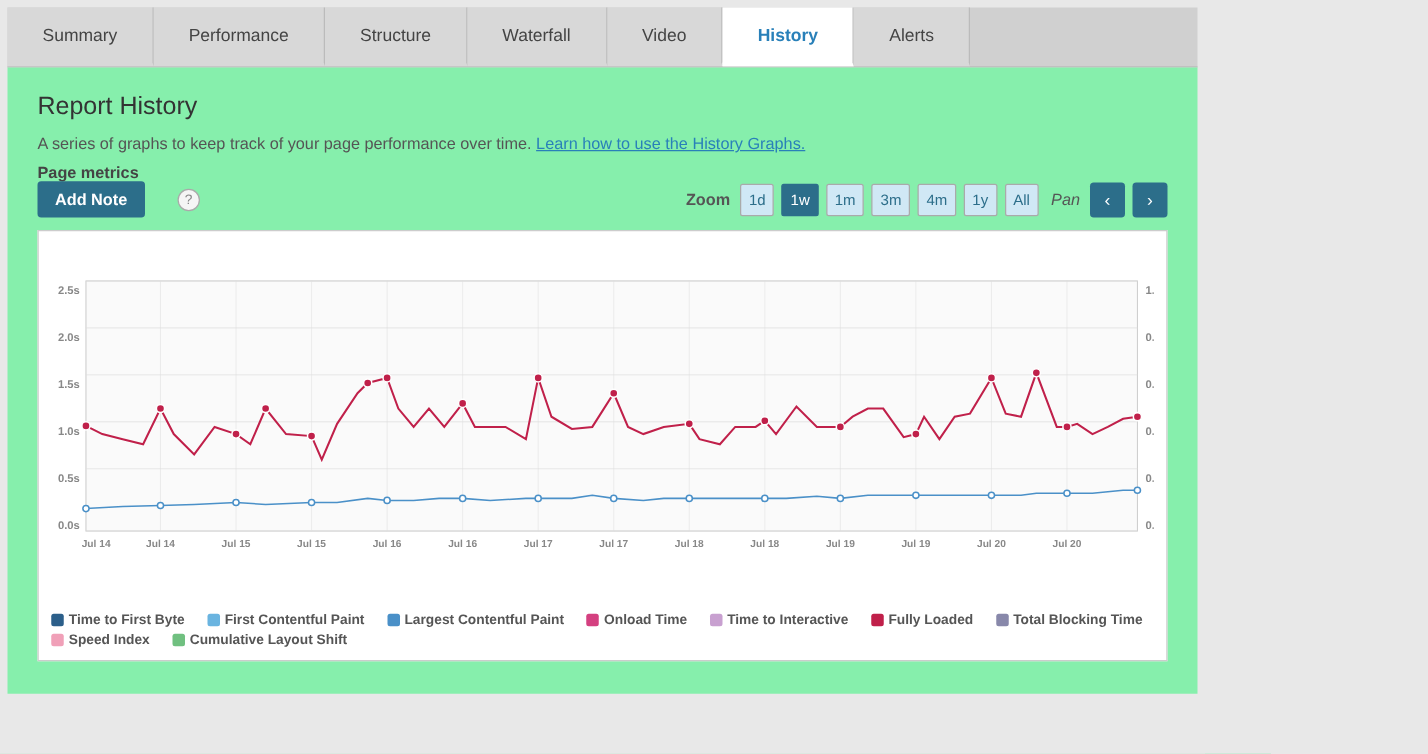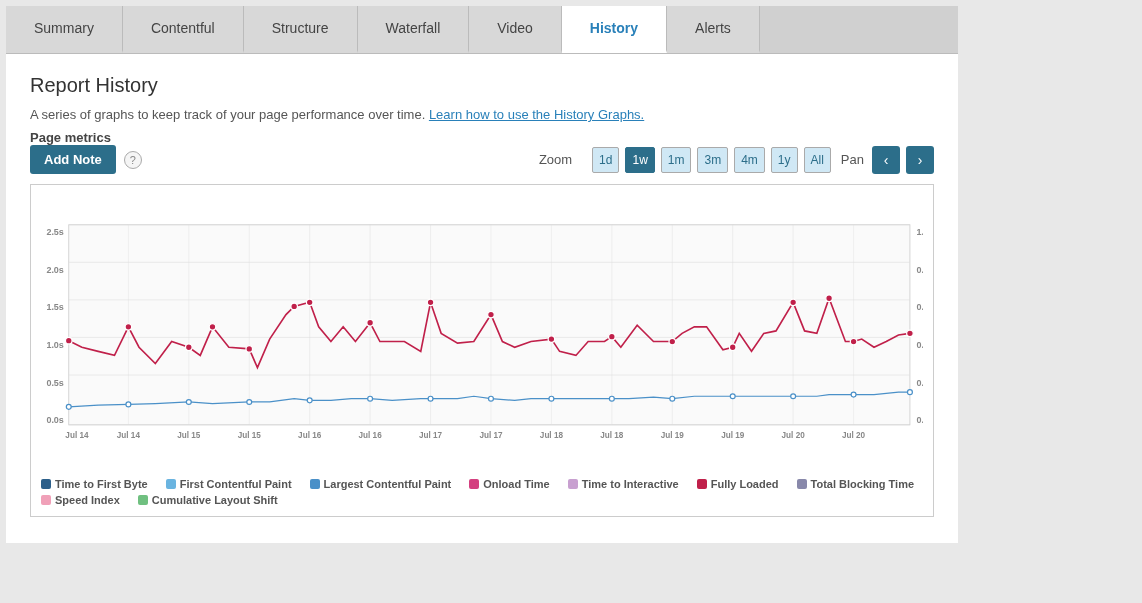--- a/index.html
+++ b/index.html
@@ -20,37 +20,37 @@
       user-select: none;
     }
     .tab.active {
       background: #fff;
       color: #2980b9;
       border-bottom: 3px solid #fff;
       font-weight: bold;
     }
 
     
-    .content { background: #ffffff; padding: 20px 24px 16px 24px; }
+    .content { background: #86efac; padding: 20px 24px 16px 24px; }
 
     .page-title { font-size: 20px; font-weight: normal; color: #333; margin-bottom: 10px; }
 
     .description { font-size: 13px; color: #555; margin-bottom: 8px; }
     .description a { color: #2980b9; text-decoration: underline; cursor: pointer; margin-top: 38px; }
 
     .section-label { font-size: 13px; font-weight: bold; color: #444; }
 
     
     .controls-bar {
       display: flex;
       align-items: center;
       justify-content: space-between;
       margin-bottom: 10px;
     }
-    .left-controls { display: flex; align-items: center; gap: 8px; }
+    .left-controls { display: flex; align-items: center; gap: 26px; }
 
     .btn-add-note {
       background: #2c6e8a;
       color: #fff;
       border: none;
       padding: 7px 14px;
       border-radius: 3px;
       cursor: pointer;
       font-size: 13px;
       font-weight: bold;
@@ -60,38 +60,38 @@
       width: 18px; height: 18px;
       border: 1px solid #aaa;
       border-radius: 50%;
       display: flex; align-items: center; justify-content: center;
       font-size: 11px; color: #888; cursor: pointer;
       background: #f5f5f5;
     }
 
     
     .right-controls { display: flex; align-items: center; gap: 6px; }
-    .zoom-label { font-size: 13px; color: #555; margin-right: 14px; }
+    .zoom-label { font-size: 13px; color: #555; margin-right: 2px; font-weight: bold; }
 
     .zoom-btn {
       padding: 5px 6px;
       border: 1px solid #aaa;
       background: #d0e8f5;
       color: #2c6e8a;
       font-size: 12px;
       cursor: pointer;
       border-radius: 2px;
     }
     .zoom-btn.active {
       background: #2c6e8a;
       color: #fff;
       border-color: #2c6e8a;
     }
 
-    .pan-label { font-size: 13px; color: #555; margin-left: 4px; margin-right: 2px; }
+    .pan-label { font-size: 13px; color: #555; margin-left: 4px; margin-right: 2px; font-style: italic; }
     .pan-btn {
       width: 28px; height: 28px;
       background: #2c6e8a;
       color: #fff;
       border: none;
       border-radius: 3px;
       cursor: pointer;
       font-size: 14px;
       display: flex; align-items: center; justify-content: center;
     }
@@ -106,40 +106,40 @@
       font-weight: bold;
     }
 
     .chart-svg-wrapper { position: relative; width: 100%; }
 
     
     .legend {
       display: flex;
       flex-wrap: wrap;
       gap: 4px 18px;
-      margin-top: 0;
+      margin-top: 12px;
       font-size: 11px;
       color: #555;
     }
     .legend-item { display: flex; align-items: center; gap: 4px; }
     .legend-dot {
       width: 10px; height: 10px;
       border-radius: 2px;
       display: inline-block;
       flex-shrink: 0;
     }
   </style>
 </head>
 <body>
 
 <div class="outer">
 
   <div class="tabs">
     <div class="tab">Summary</div>
-    <div class="tab">Contentful</div>
+    <div class="tab">Performance</div>
     <div class="tab">Structure</div>
     <div class="tab">Waterfall</div>
     <div class="tab">Video</div>
     <div class="tab active">History</div>
     <div class="tab">Alerts</div>
   </div>
 
   <div class="content">
     <h2 class="page-title">Report History</h2>
 

